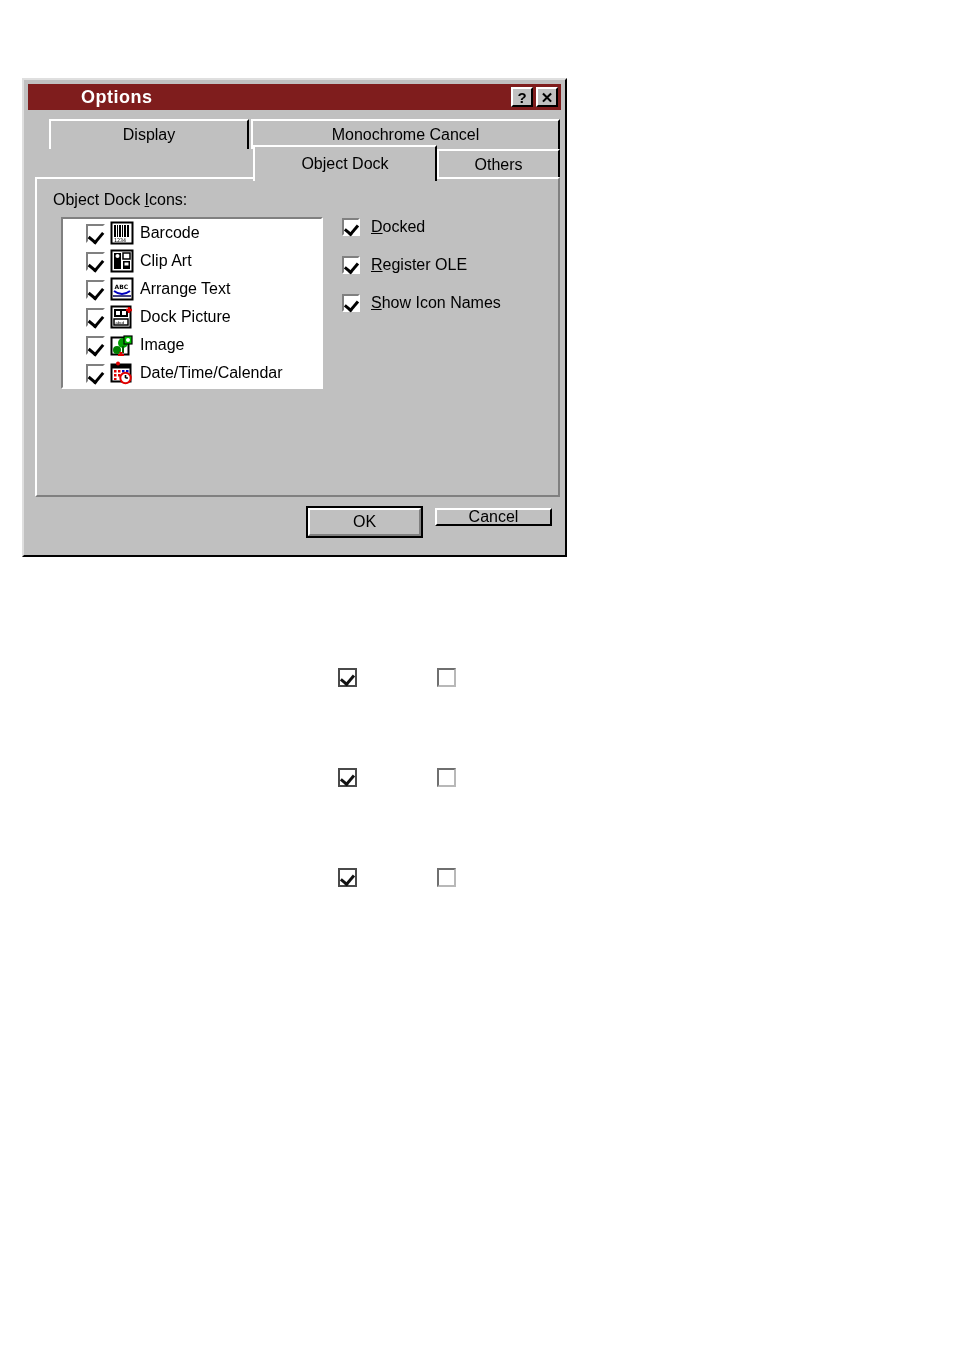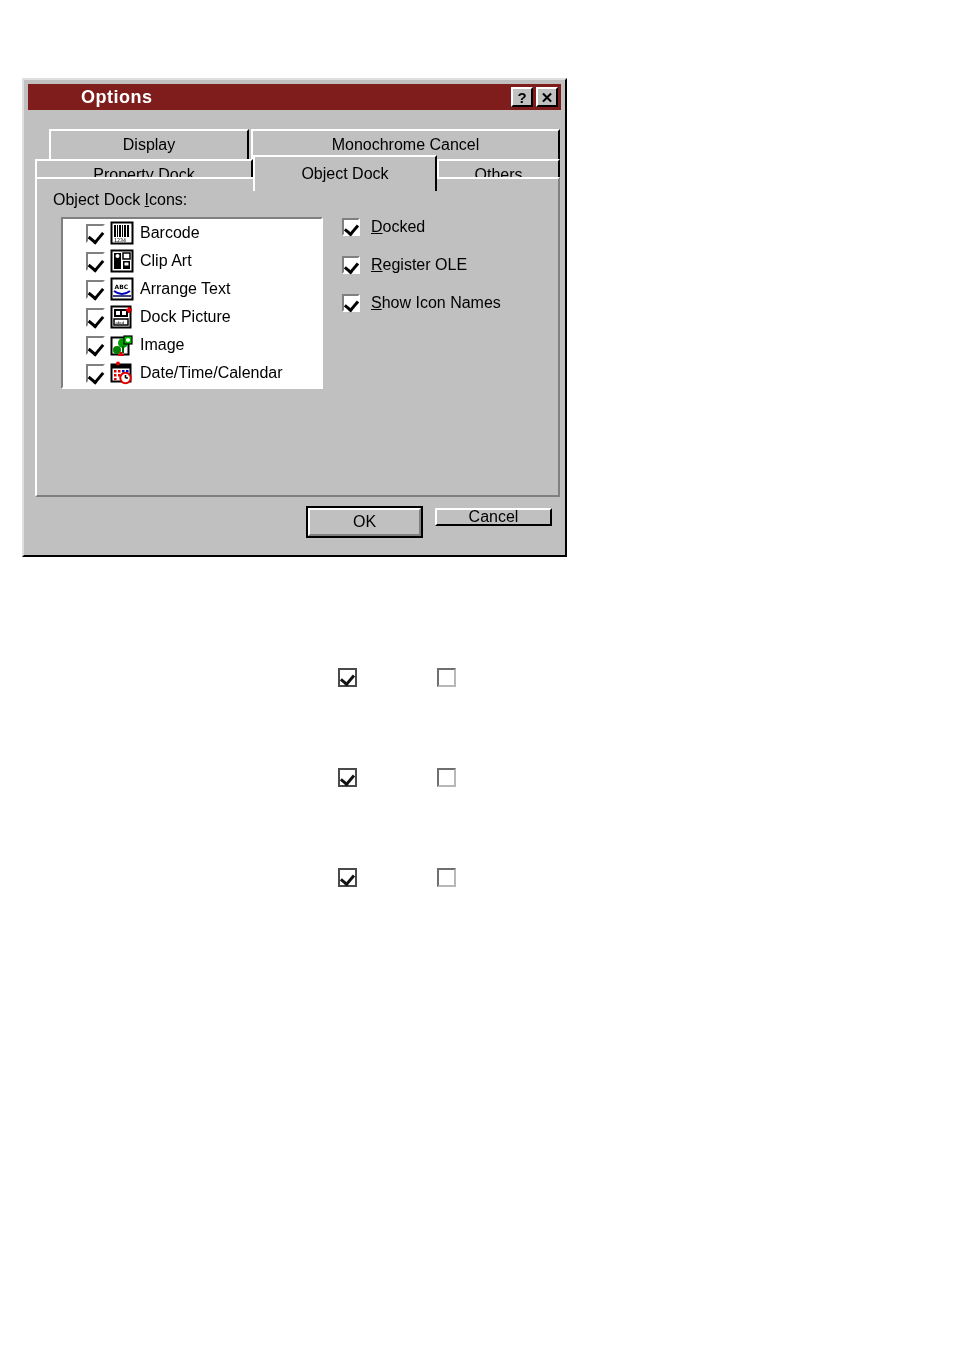--- a/index.html
+++ b/index.html
@@ -37,21 +37,21 @@
   .tb-btn{
     width:22px;height:20px;background:#c0c0c0;
     border-top:2px solid #ffffff;border-left:2px solid #ffffff;
     border-right:2px solid #000000;border-bottom:2px solid #000000;
     box-sizing:border-box;display:flex;align-items:center;justify-content:center;
     font-size:15px;font-weight:bold;color:#000;line-height:1;
     font-family:"Liberation Sans",sans-serif;
   }
 
   
-  #tabstrip{position:absolute;left:10px;top:48px;width:525px;height:60px;}
+  #tabstrip{position:absolute;left:10px;top:38px;width:525px;height:60px;}
   .tab{
     position:absolute;height:30px;background:#c0c0c0;box-sizing:border-box;
     border-top:2px solid #ffffff;border-left:2px solid #ffffff;
     border-right:2px solid #000000;
     display:flex;align-items:center;justify-content:center;
     font-size:16px;color:#000;white-space:nowrap;
   }
   .tab.row1{top:0;}
   .tab.row2{top:30px;}
   .tab.selected{
@@ -154,21 +154,20 @@
       <div id="titlebar-buttons">
         <div class="tb-btn">?</div>
         <div class="tb-btn">✕</div>
       </div>
     </div>
 
     <div id="tabstrip">
       <div class="tab row1" style="left:14px;width:200px;">Display</div>
       <div class="tab row1" style="left:216px;width:309px;">Monochrome Cancel</div>
 
-      <div class="tab row2" style="left:0px;width:218px;">Property Dock</div>
       <div class="tab row2 selected" style="left:218px;width:184px;">Object Dock</div>
       <div class="tab row2" style="left:402px;width:123px;">Others</div>
     </div>
 
     <div id="tabpage">
 
       <div id="group-label"><span>Object Dock </span><span class="u">I</span><span>cons:</span></div>
 
       <div id="listbox" class="win95-sink">
 

